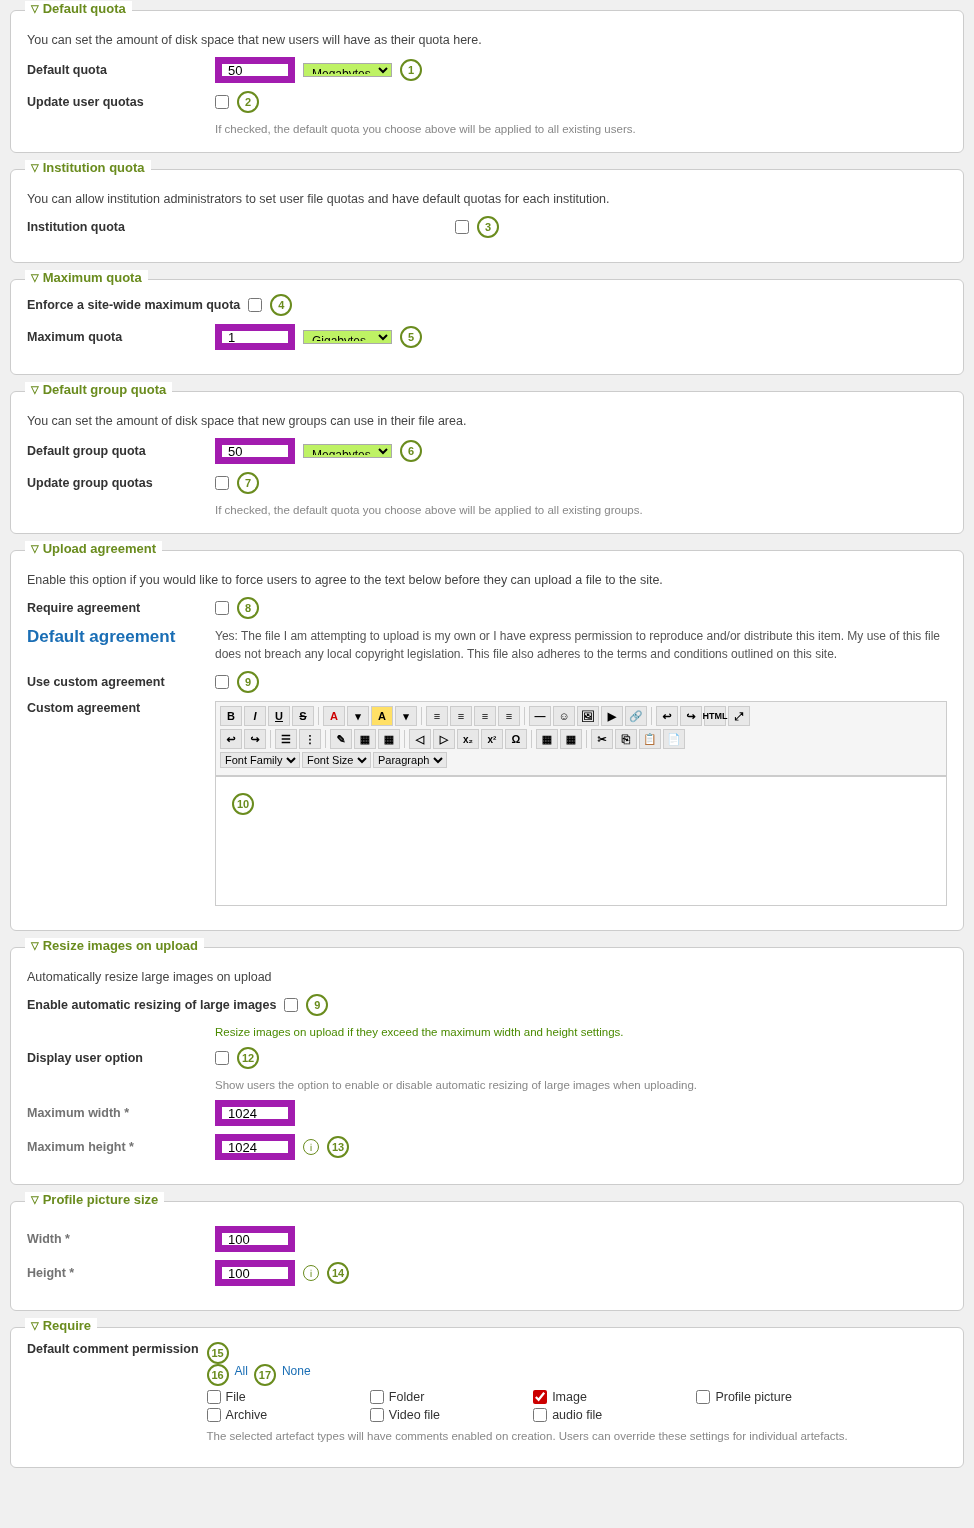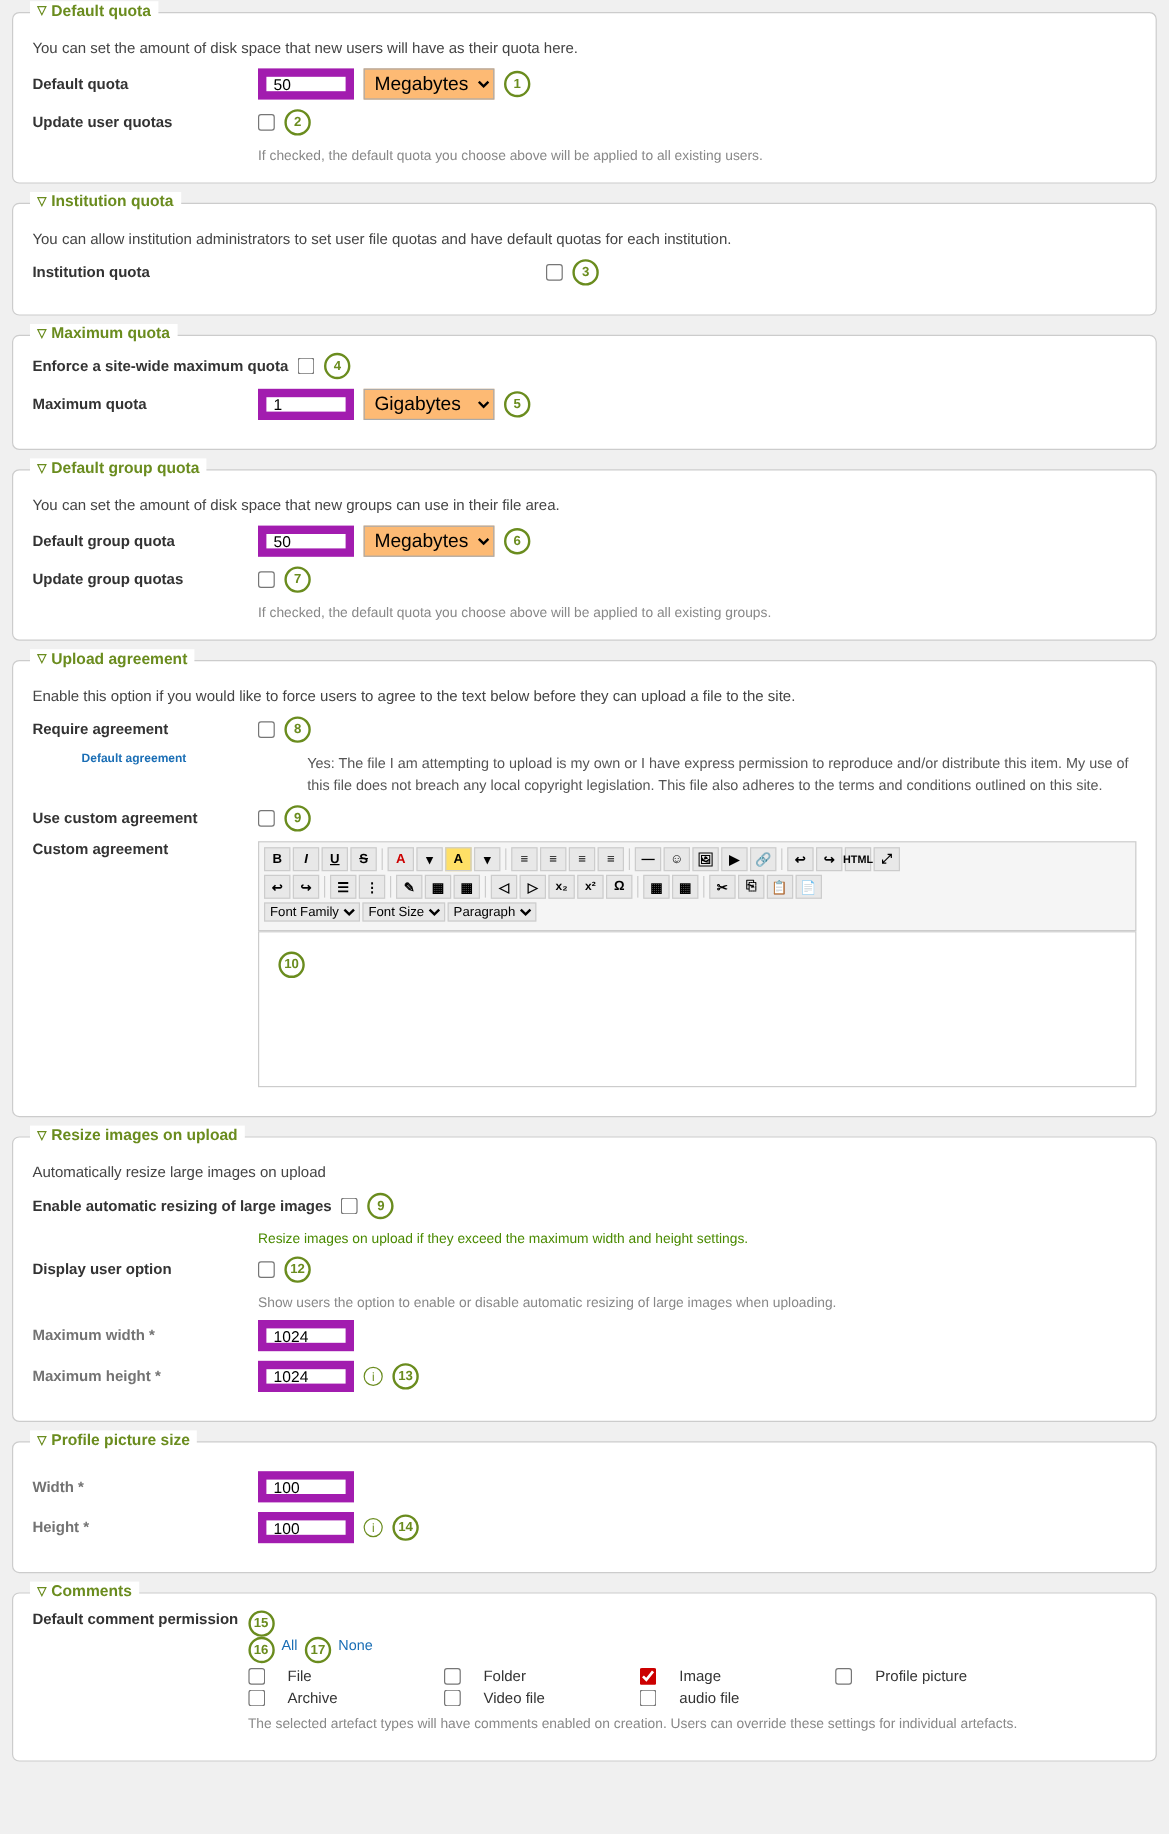--- a/index.html
+++ b/index.html
@@ -59,24 +59,24 @@
       border: 7px solid #a21caf;
       padding: 3px 6px;
       font-size: 13px;
       height: 26px;
     }
     input[type="text"].small {
       width: 80px;
     }
     select.unit-select {
       border: 1px solid #aaa;
-      background: #fdba74;
+      background: #bef264;
       padding: 2px 4px;
-      font-size: 16px;
-      height: 26px;
+      font-size: 12px;
+      height: 14px;
     }
     input[type="checkbox"] {
       width: 14px;
       height: 14px;
     }
     .hint-text {
       font-size: 11.5px;
       color: #888;
       margin-left: 0px;
     }
@@ -95,22 +95,21 @@
     }
     .default-agreement-row {
       display: flex;
       gap: 8px;
       margin-bottom: 8px;
     }
     .default-agreement-label {
       font-weight: bold;
       color: #1a6eb5;
       min-width: 180px;
-      font-size: 10px;
-      margin-left: 41px;
+      font-size: 17px;
     }
     .agreement-text {
       font-size: 12px;
       color: #555;
       line-height: 1.5;
     }
     .toolbar-area {
       border: 1px solid #ccc;
       background: #f5f5f5;
       padding: 4px;
@@ -175,21 +174,21 @@
     }
     .comments-grid {
       display: grid;
       grid-template-columns: repeat(4, 1fr);
       gap: 4px 12px;
       margin-top: 4px;
     }
     .comment-item {
       display: flex;
       align-items: flex-end;
-      gap: 19px;
+      gap: 5px;
       font-size: 12.5px;
     }
     .all-none-row {
       display: flex;
       gap: 6px;
       margin-bottom: 4px;
       font-size: 12px;
     }
     .all-none-row a {
       color: #1a6eb5;
@@ -434,21 +433,21 @@
       <input type="text" class="small" value="100" style="">
       <span class="info-icon">ℹ</span>
       <span class="circle-num">14</span>
     </div>
   </div>
 </div>
 
 <div class="section">
   <div class="section-title">
     <span class="triangle">▽</span>
-    <span>Comments</span>
+    <span>Require</span>
   </div>
   <div style="margin-top:0;">
     <div class="comments-row">
       <span class="field-label" style="min-width:160px;">Default comment permission</span>
       <div>
         <span class="circle-num" style="margin-right:6px;">15</span>
         <div class="all-none-row">
           <span class="circle-num">16</span>
           <a>All</a>
           <span class="circle-num">17</span>

